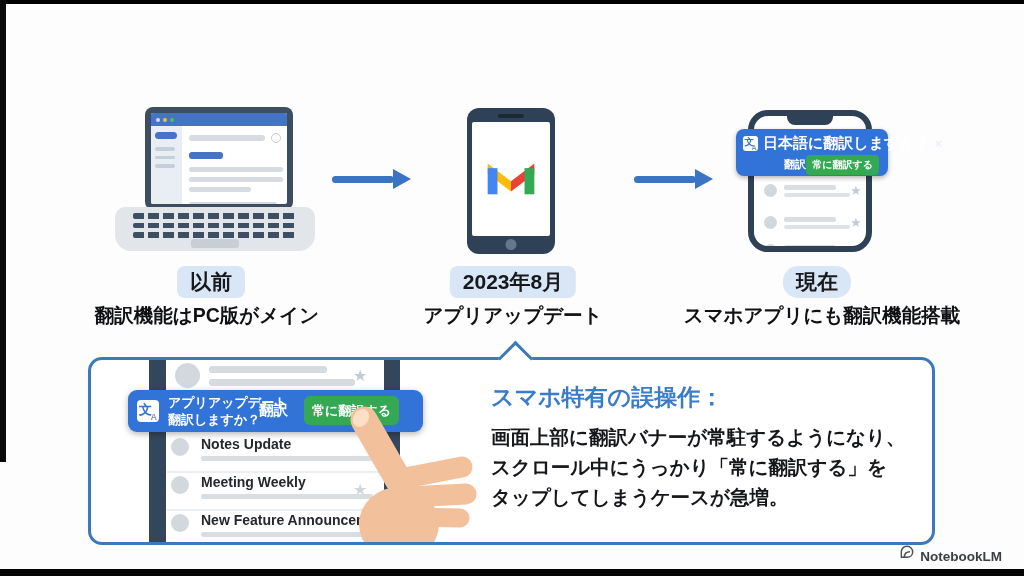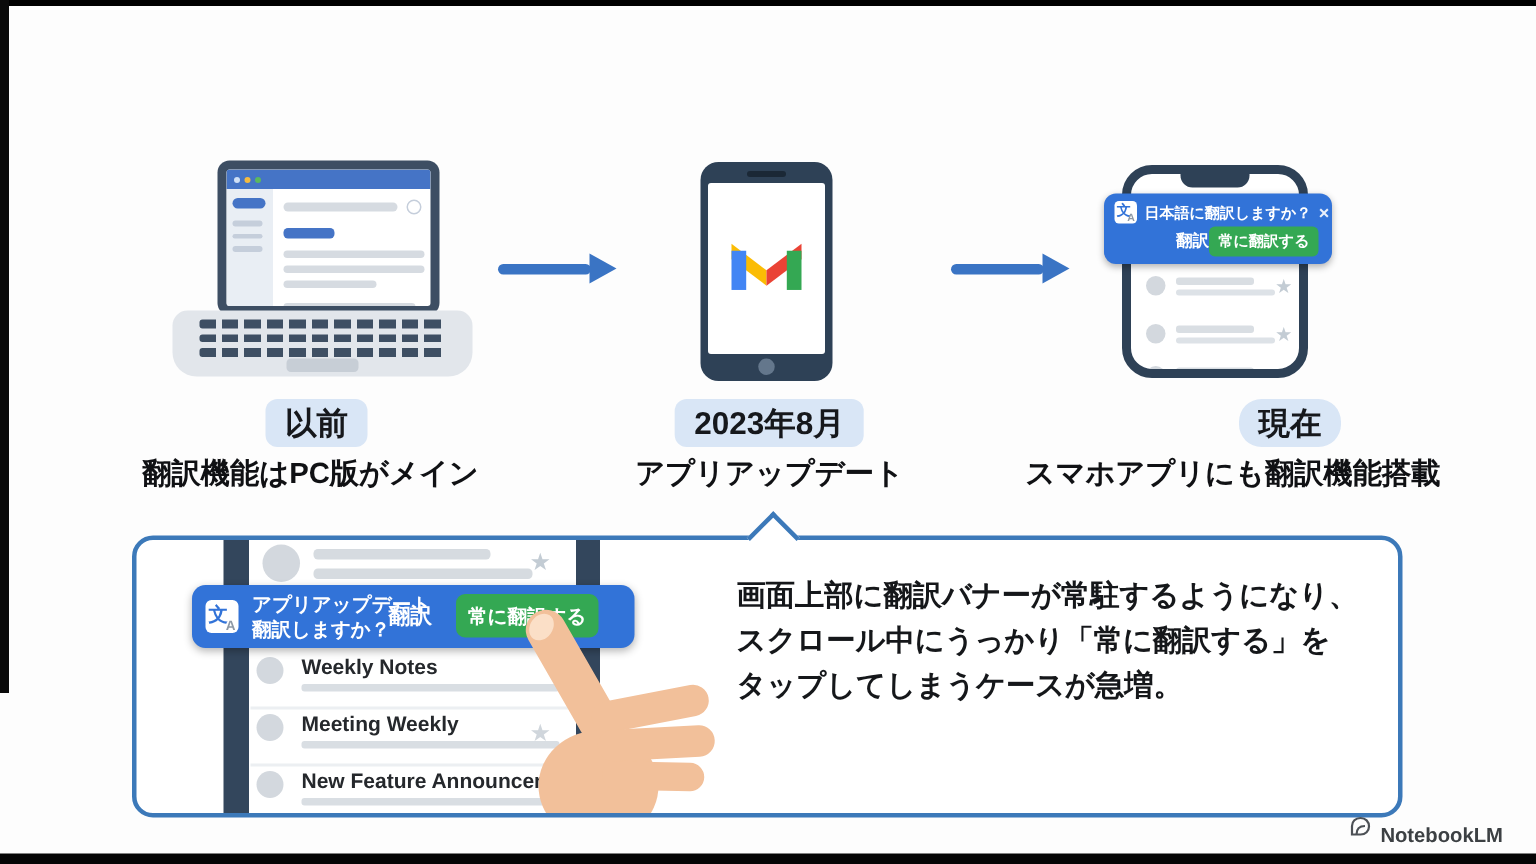--- a/index.html
+++ b/index.html
@@ -51,21 +51,21 @@
   .po-row{position:absolute;left:10px;right:8px;height:22px;display:flex;align-items:flex-start;}
   .po-avatar{width:13px;height:13px;border-radius:50%;background:#d3d8de;margin-right:7px;flex:none;}
   .po-lines{display:flex;flex-direction:column;gap:3.5px;padding-top:1px;}
   .po-l1{width:52px;height:4.5px;background:#d9dee3;border-radius:2px;}
   .po-l2{width:66px;height:4px;background:#dde2e7;border-radius:2px;}
   .po-star{margin-left:auto;font-size:13px;line-height:13px;color:#c3ccd4;}
   
   .banner-sm{position:absolute;left:736px;top:129px;width:152px;height:47px;background:#3273d8;border-radius:8px;
              box-shadow:0 2px 5px rgba(0,0,0,.3);color:#fff;}
   .bs-row1{display:flex;align-items:center;padding:5px 7px 0 7px;gap:5px;}
-  .bs-msg{font-size:10px;font-weight:700;white-space:nowrap;}
+  .bs-msg{font-size:15px;font-weight:700;white-space:nowrap;}
   .bs-close{margin-left:auto;font-size:12px;font-weight:700;color:#eaf0fb;line-height:10px;}
   .bs-row2{position:relative;height:22px;}
   .bs-translate{position:absolute;left:48px;top:4px;font-size:11px;font-weight:700;}
   .bs-always{position:absolute;right:9px;top:2px;background:#34a853;border-radius:4px;
              font-size:10px;font-weight:700;padding:3px 6px;color:#fff;}
   
   .tr-icon{background:#fff;border-radius:3px;position:relative;flex:none;}
   .tr-icon .c1{position:absolute;font-weight:700;color:#3273d8;}
   .tr-icon .c2{position:absolute;font-weight:700;color:#8e99a6;}
   .tr-icon.sm{width:15px;height:15px;}
@@ -215,38 +215,38 @@
       <span class="bs-close">×</span>
     </div>
     <div class="bs-row2">
       <span class="bs-translate">翻訳</span>
       <span class="bs-always">常に翻訳する</span>
     </div>
   </div>
 
   <div class="badge" style="left:211px;">以前</div>
   <div class="badge" style="left:513px;">2023年8月</div>
-  <div class="badge" style="left:860px;border-radius:15px;">現在</div>
+  <div class="badge" style="left:817px;border-radius:15px;">現在</div>
   <div class="caption" style="left:513px;">アプリアップデート</div>
   <div class="caption" style="left:207px;">翻訳機能はPC版がメイン</div>
   <div class="caption" style="left:822px;">スマホアプリにも翻訳機能搭載</div>
 
   <div class="callout">
     <div class="callout-notch"></div>
     <div class="callout-clip">
 
       <div class="mock-bar mb-left"></div>
       <div class="mock-bar mb-right"></div>
       <div class="mk-circle" style="left:84px;top:3px;width:25px;height:25px;"></div>
       <div class="mk-line" style="left:118px;top:6px;width:118px;"></div>
       <div class="mk-line" style="left:118px;top:19px;width:146px;"></div>
       <span class="mk-star" style="left:262px;top:8px;">★</span>
 
       <div class="mk-circle" style="left:80px;top:78px;width:18px;height:18px;"></div>
-      <div class="mail-title" style="left:110px;top:76px;">Weekly Notes</div>
+      <div class="mail-title" style="left:110px;top:76px;">Notes Update</div>
       <div class="mail-line" style="left:110px;top:96px;"></div>
       <div class="mk-divider" style="top:111px;"></div>
       <div class="mk-circle" style="left:80px;top:116px;width:18px;height:18px;"></div>
       <div class="mail-title" style="left:110px;top:114px;">Meeting Weekly</div>
       <div class="mail-line" style="left:110px;top:134px;"></div>
       <span class="mk-star" style="left:262px;top:122px;color:#d0d6dc;">★</span>
       <div class="mk-divider" style="top:149px;"></div>
       <div class="mk-circle" style="left:80px;top:154px;width:18px;height:18px;"></div>
       <div class="mail-title" style="left:110px;top:152px;">New Feature Announcement</div>
       <div class="mail-line" style="left:110px;top:172px;"></div>
@@ -269,20 +269,21 @@
           <line x1="29" y1="16" x2="64" y2="77" stroke="#f2c09a" stroke-width="27" stroke-linecap="round"></line>
           <ellipse cx="26" cy="14" rx="7.5" ry="9.5" fill="#fbdfc7" transform="rotate(35 26 14)"></ellipse>
           <ellipse cx="64" cy="120" rx="40" ry="37" fill="#f2c09a"></ellipse>
           <line x1="70" y1="74" x2="127" y2="63" stroke="#f2c09a" stroke-width="21" stroke-linecap="round"></line>
           <line x1="74" y1="93" x2="131" y2="90" stroke="#f2c09a" stroke-width="21" stroke-linecap="round"></line>
           <line x1="76" y1="113" x2="125" y2="114" stroke="#f2c09a" stroke-width="19" stroke-linecap="round"></line>
         </svg>
       </div>
 
       <div class="co-text">
+        <div class="co-heading">スマホ特有の誤操作：</div>
         <div class="co-line">画面上部に翻訳バナーが常駐するようになり、</div>
         <div class="co-line">スクロール中にうっかり「常に翻訳する」を</div>
         <div class="co-line">タップしてしまうケースが急増。</div>
       </div>
     </div>
   </div>
 
   <div class="footer">
     <span>
       <svg width="16" height="16" viewBox="0 0 24 24">

